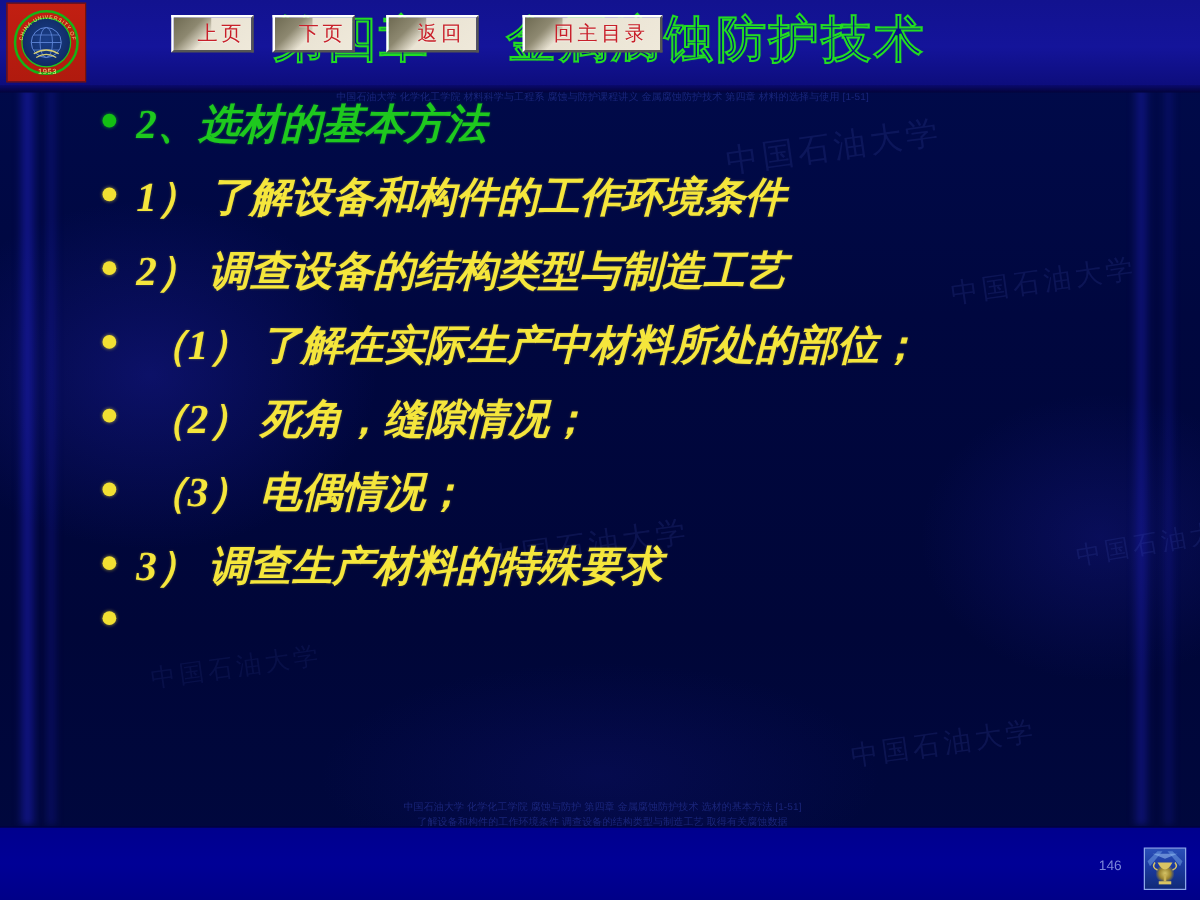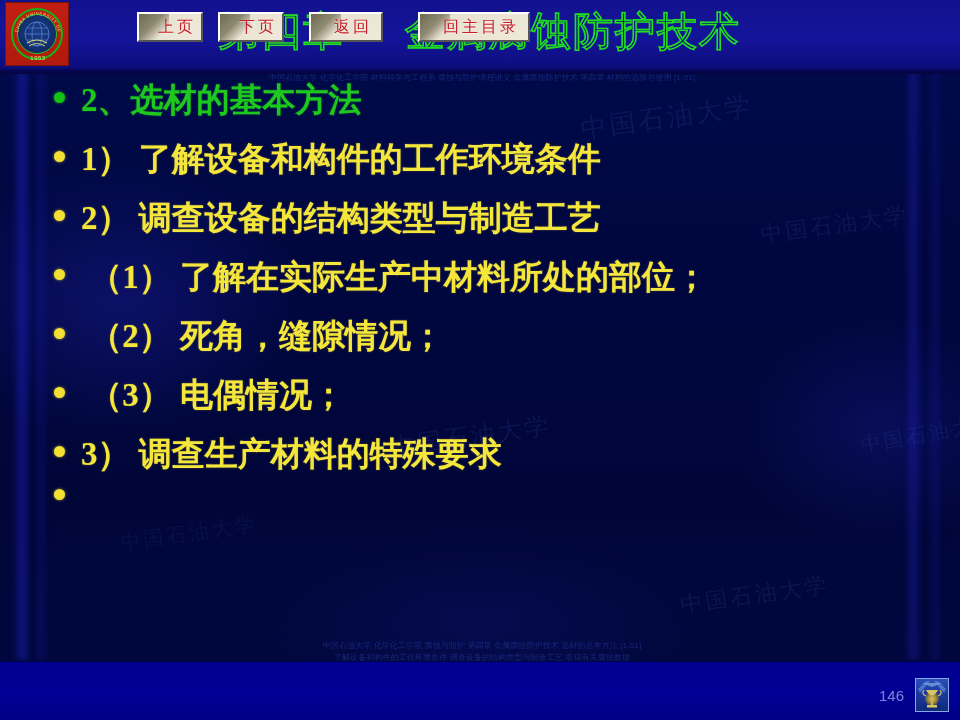--- a/index.html
+++ b/index.html
@@ -108,22 +108,23 @@
   
   #content {
     position: absolute;
     left: 0; top: 84px;
     width: 960px;
   }
   .line {
     display: flex;
     align-items: baseline;
     height: 59px;
-    padding-left: 54px;
-    box-sizing: border-box;
+    padding-left: 82px;
+    box-sizing: border-box;
+    font-style: italic;
   }
   .bullet {
     flex: 0 0 auto;
     width: 11px; height: 11px;
     border-radius: 50%;
     position: relative;
     top: -8px;
     margin-right: 16px;
   }
   .b-green  { background: #13c013; box-shadow: 0 0 3px rgba(20,220,20,0.7); }
@@ -192,21 +193,21 @@
     color: #22c8e0;
     font-size: 15px;
     font-family: "Liberation Sans", sans-serif;
     letter-spacing: 0.3px;
     margin-top: 36px;
   }
   #pagenum {
     position: absolute;
     left: 879px; top: 687px;
     color: #7b86d8;
-    font-size: 15px;
+    font-size: 11px;
     font-family: "Liberation Sans", sans-serif;
   }
 
   
   #logo {
     position: absolute;
     left: 5px; top: 2px;
     width: 64px; height: 64px;
     background: linear-gradient(180deg, #c21f12 0%, #b01a0e 100%);
     border: 1px solid #7a1208;

